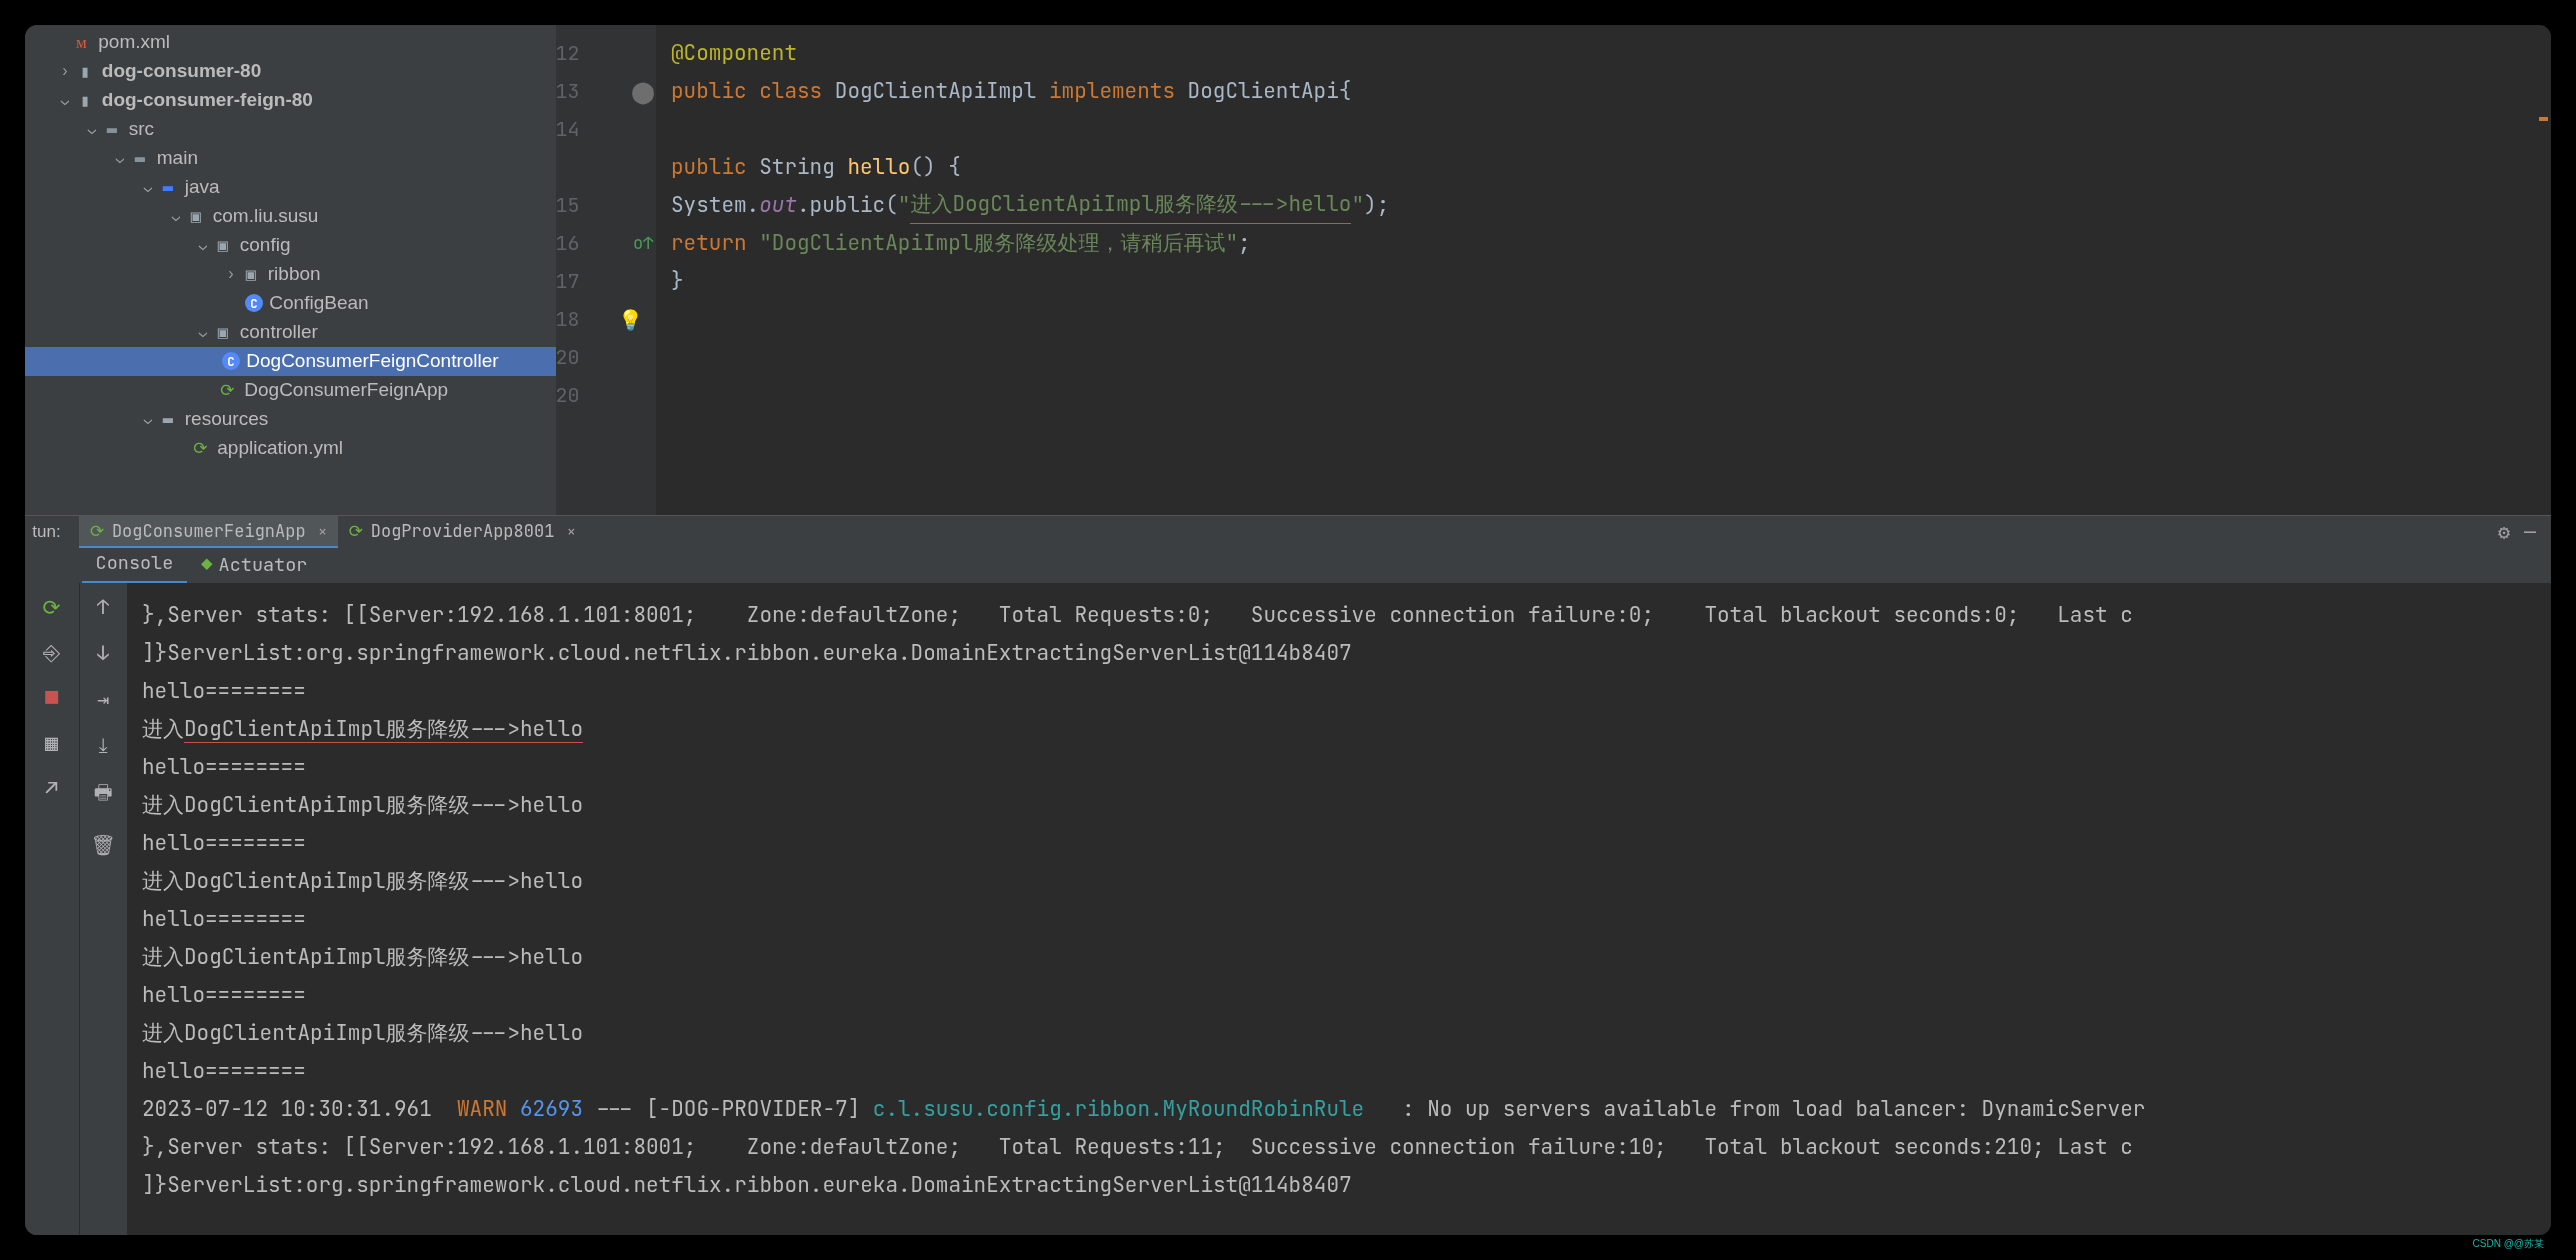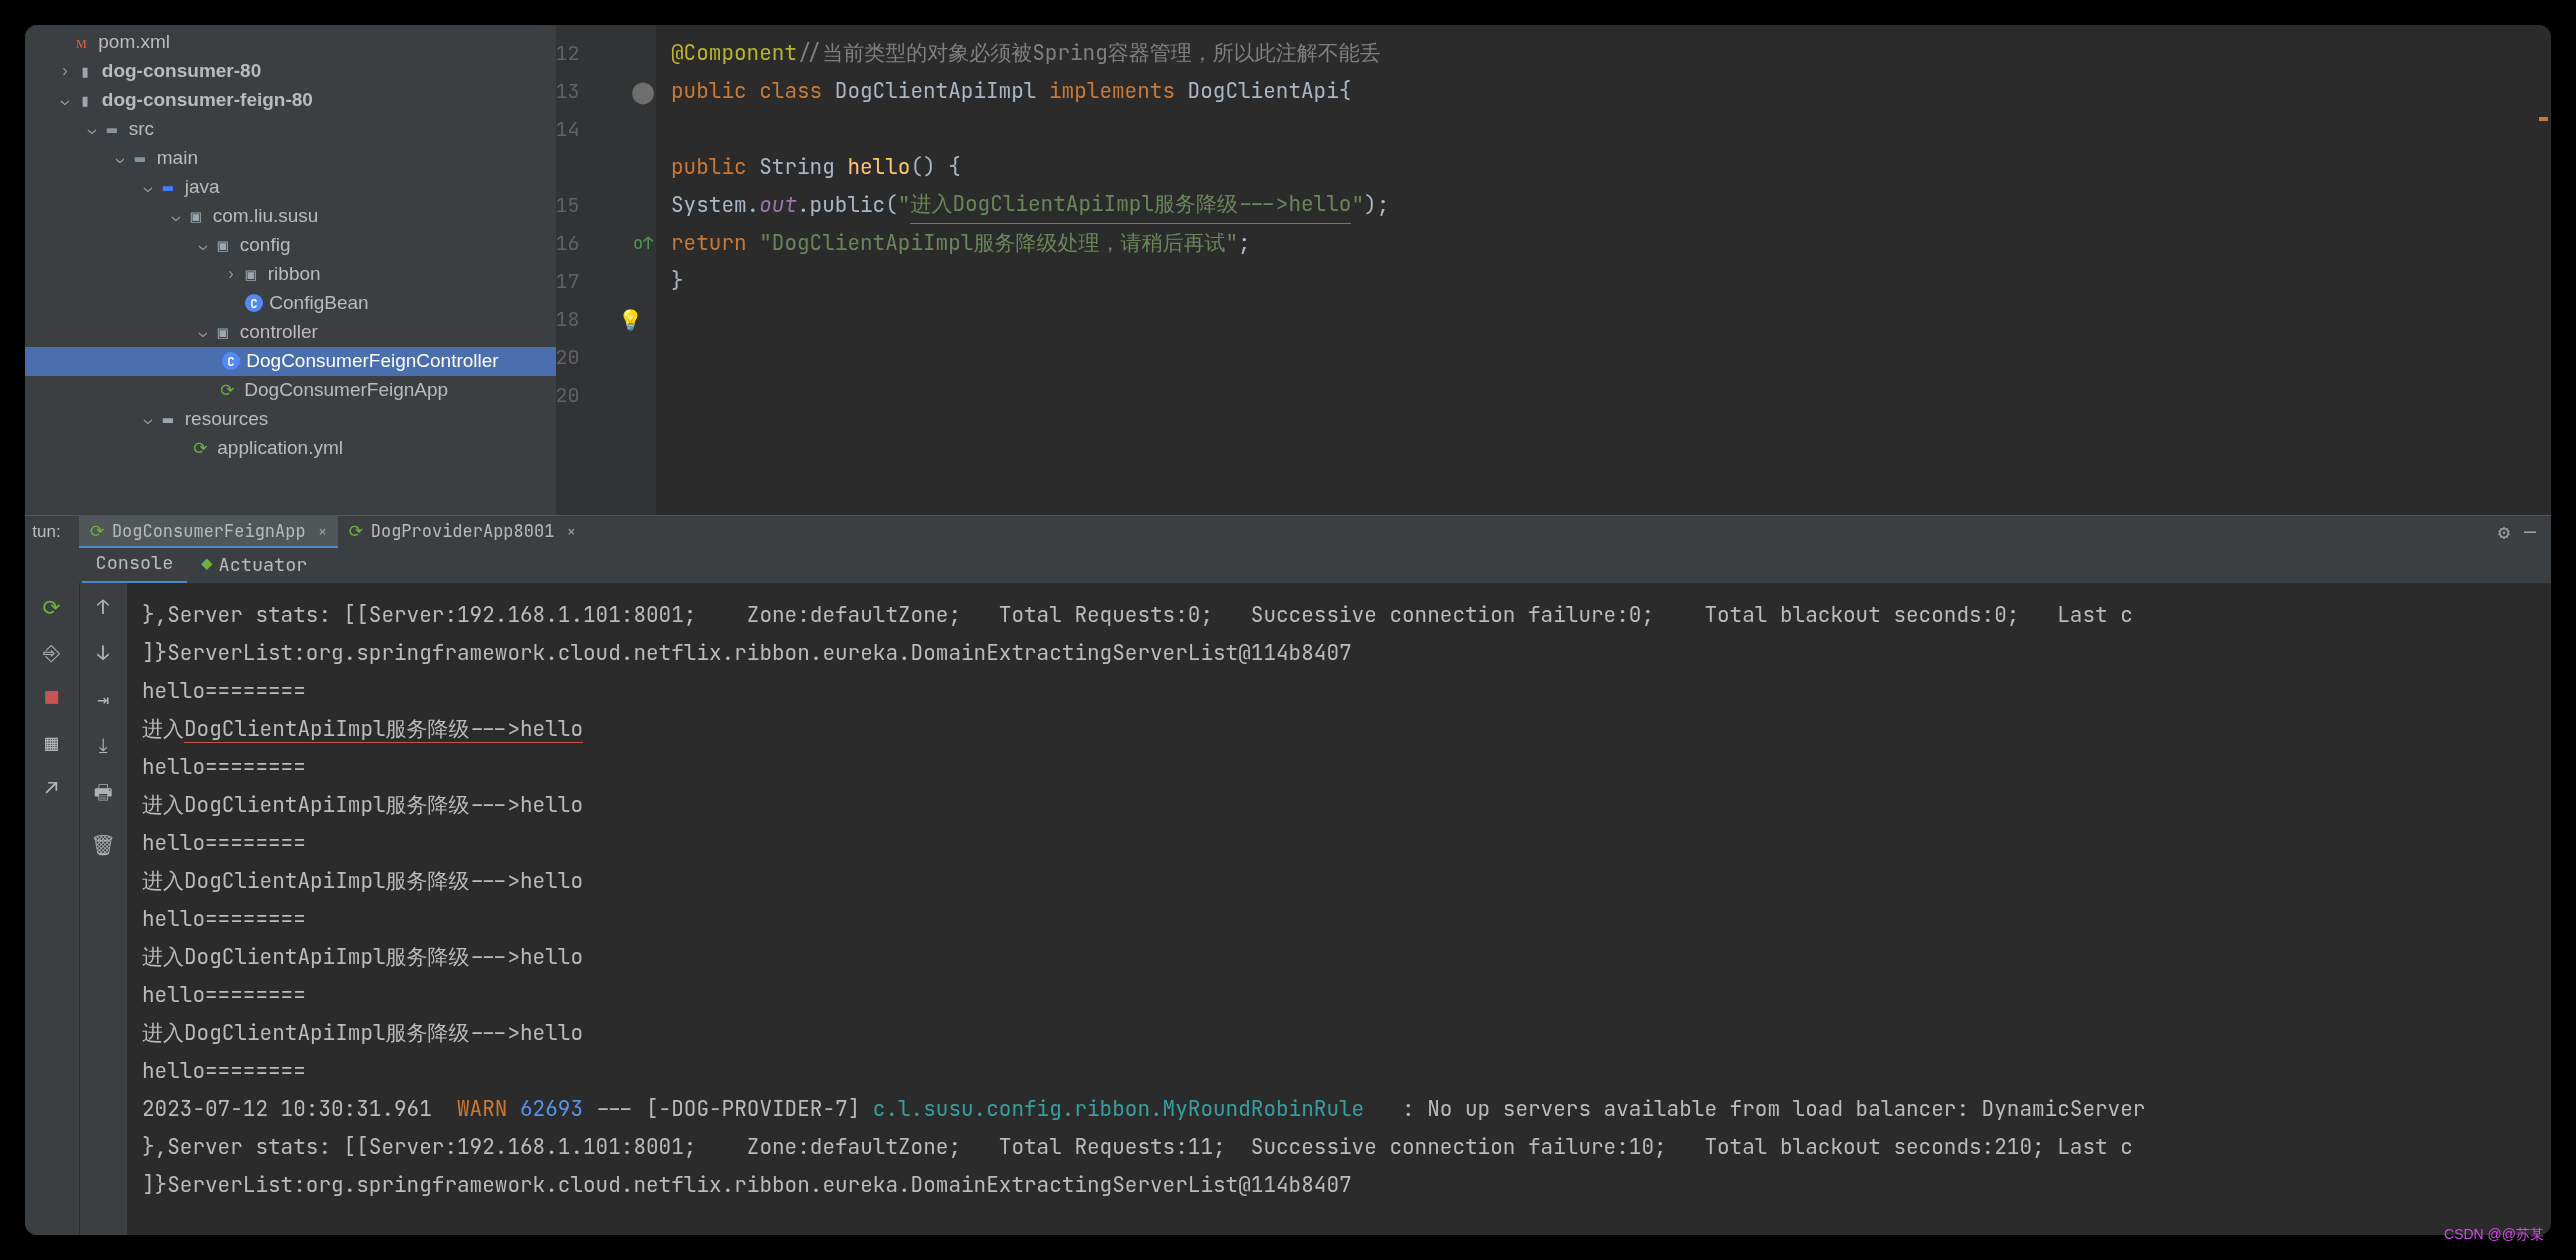--- a/index.html
+++ b/index.html
@@ -57,21 +57,21 @@
   .left-tool-col .red-sq { color: #c75450; }
   .console-toolbar { width: 48px; background: #3c3f41; display: flex; flex-direction: column; align-items: center; padding-top: 10.8px; gap: 20px; font-size: 20px; color: #afb1b3; border-left: 0.8px solid #2b2b2b; }
   .console-text { flex: 1; padding: 12.3px 15.4px; font-size: 21px; line-height: 38px; color: #bbbbbb; white-space: pre; overflow: hidden; font-family: 'JetBrains Mono', monospace; }
   .console-line { height: 38px; }
   .warn { color: #cc7832; }
   .pid { color: #5394ec; }
   .logger { color: #35a0a0; }
   .underline-red2 { border-bottom: 1.5px solid #c8514a; }
   .editor-scroll-track { position: absolute; right: 3.1px; top: 0; bottom: 0; width: 14px; }
   .err-strip { position: absolute; right: 0; width: 9.2px; background: #cc7832; height: 4.6px; }
-  .watermark { position: absolute; bottom: 16px; right: 32px; font-size: 14px; color: #d946ef; font-family: sans-serif; }
+  .watermark { position: absolute; bottom: 9px; right: 32px; font-size: 10px; color: #14b8a6; font-family: sans-serif; }
 </style>
 </head>
 <body>
 
 <div class="ide-window">
   <div class="main-area">
 
     <div class="project-tree">
       <div class="tree-row" style="padding-left:46px">
           <span class="tree-icon" style="color:#d55b3e">ᴍ</span>
@@ -175,21 +175,21 @@
             <span class="bulb">💡</span>
           </div>
         <div class="gutter-row">
             <span class="gutter-num">20</span>
           </div>
         <div class="gutter-row">
             <span class="gutter-num">20</span>
           </div>
       </div>
       <div class="code-area">
-        <div class="code-line"><span class="ann">@Component</span>   <span class="cmt">//当前类型的对象必须被Spring容器管理，所以此注解不能丢</span></div>
+        <div class="code-line"><span class="ann">@Component</span>   </div>
         <div class="code-line"><span class="kw">public class </span><span>DogClientApiImpl </span><span class="kw">implements </span><span>DogClientApi</span><span>{</span></div>
         <div class="code-line"></div>
         <div class="code-line">    <span class="kw">public </span><span>String </span><span class="fn">hello</span><span>() {</span></div>
         <div class="code-line">        <span>System.</span><span class="staticf">out</span><span>.public(</span><span class="str">"</span><span class="str underline-red">进入DogClientApiImpl服务降级---&gt;hello</span><span class="str">"</span><span>);</span></div>
         <div class="code-line">        <span class="kw">return </span><span class="str">"DogClientApiImpl服务降级处理，请稍后再试"</span><span>;</span></div>
         <div class="code-line">    <span>}</span></div>
         <div class="code-line"></div>
         <div class="editor-scroll-track">
           <div class="err-strip" style="top:92px"></div>
         </div>

